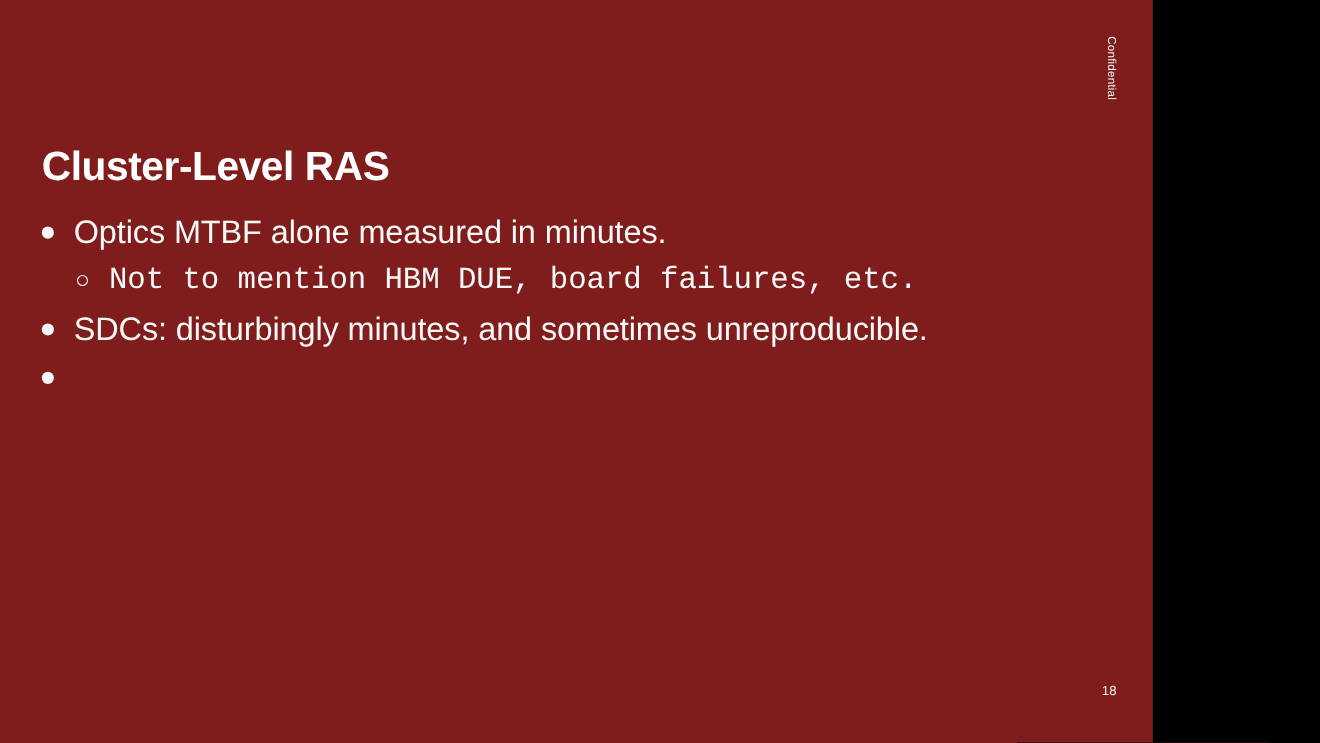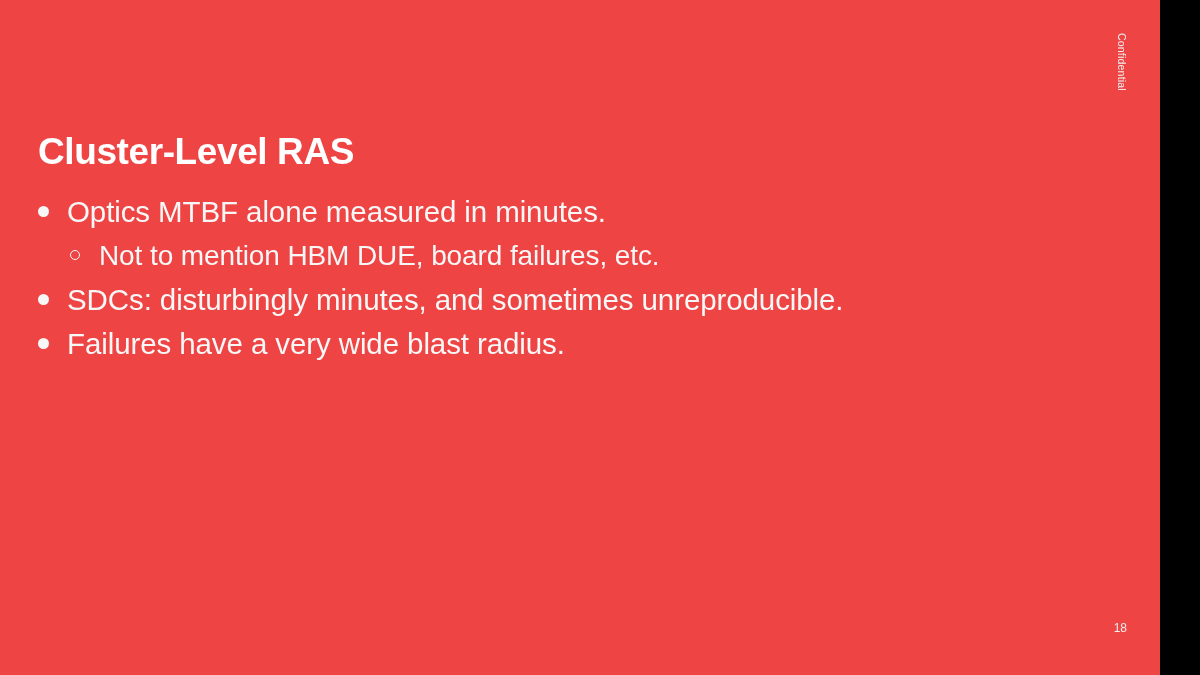--- a/index.html
+++ b/index.html
@@ -10,23 +10,23 @@
   body {
     width: 1200px;
     height: 675px;
     overflow: hidden;
     font-family: "Liberation Sans", sans-serif;
     -webkit-font-smoothing: antialiased;
   }
 
   .slide {
     position: relative;
-    width: 1160px;
+    width: 1048px;
     height: 675px;
-    background: #ef4444;
+    background: #7f1d1d;
     color: #f7f7f7;
   }
 
   
   .confidential {
     position: absolute;
     top: 33px;
     right: 33px;
     font-size: 10.5px;
     letter-spacing: 0.2px;
@@ -104,20 +104,21 @@
   .bullet-text {
     font-size: 29.5px;
     color: #f7f7f7;
     letter-spacing: -0.1px;
     white-space: nowrap;
     line-height: 44px;
   }
 
   .level-2 .bullet-text {
     font-size: 28px;
+    font-family: Liberation Mono, monospace;
   }
 
   
   .page-number {
     position: absolute;
     right: 33px;
     bottom: 41px;
     font-size: 12px;
     color: #efefef;
     line-height: 1;
@@ -152,20 +153,19 @@
       <span class="marker">
         <span class="dot"></span>
       </span>
       <span class="bullet-text">SDCs: disturbingly minutes, and sometimes unreproducible.</span>
     </li>
 
     <li class="bullet-row level-1">
       <span class="marker">
         <span class="dot"></span>
       </span>
-      <span class="bullet-text">Failures have a very wide blast radius.</span>
     </li>
 
   </ul>
 
   <div class="page-number">18</div>
 
 </div>
 
 </body></html>

